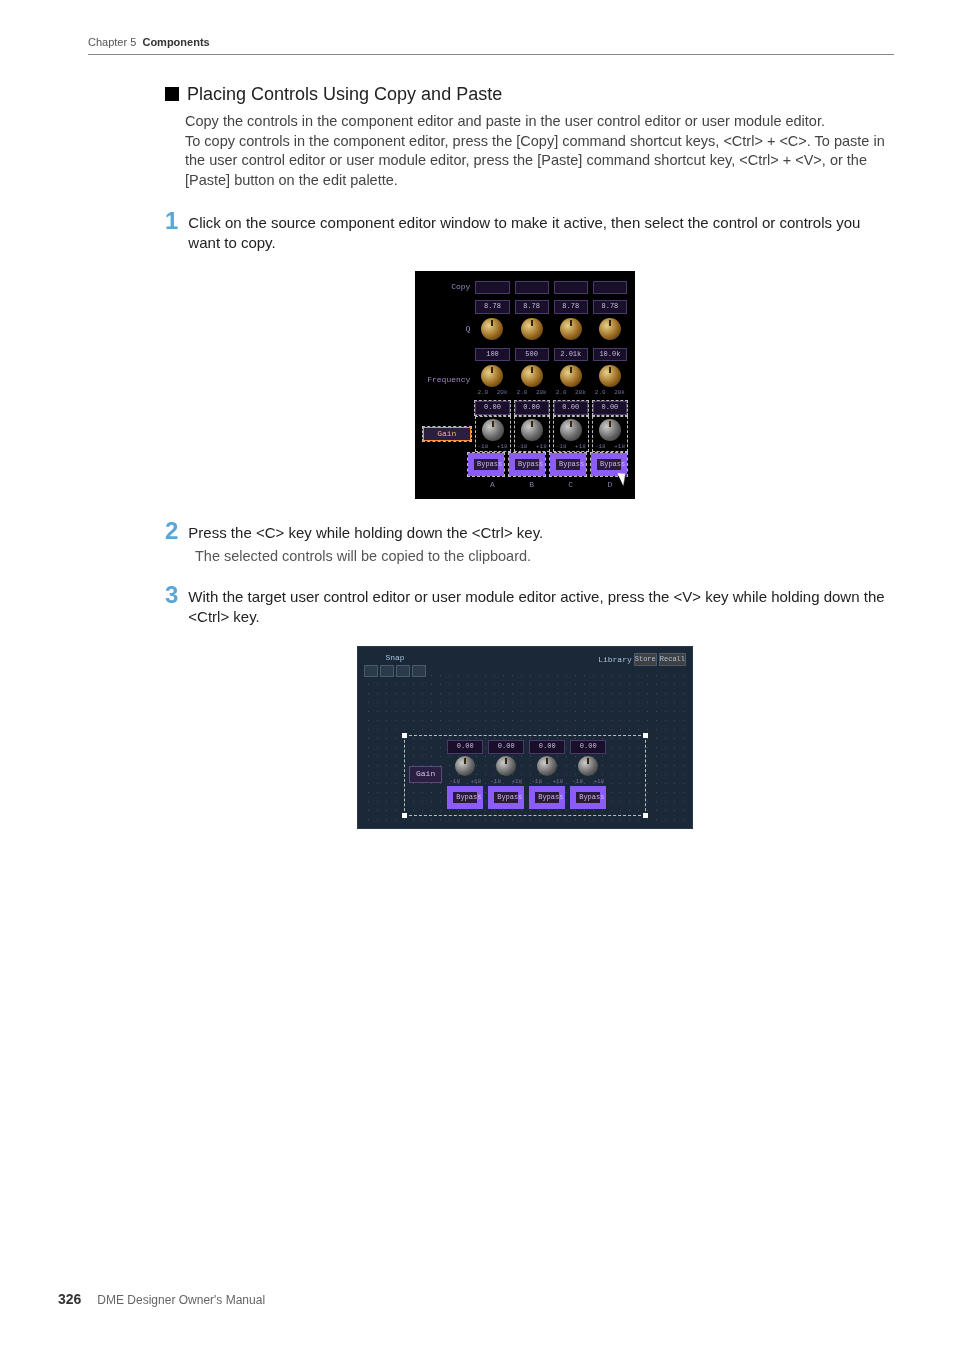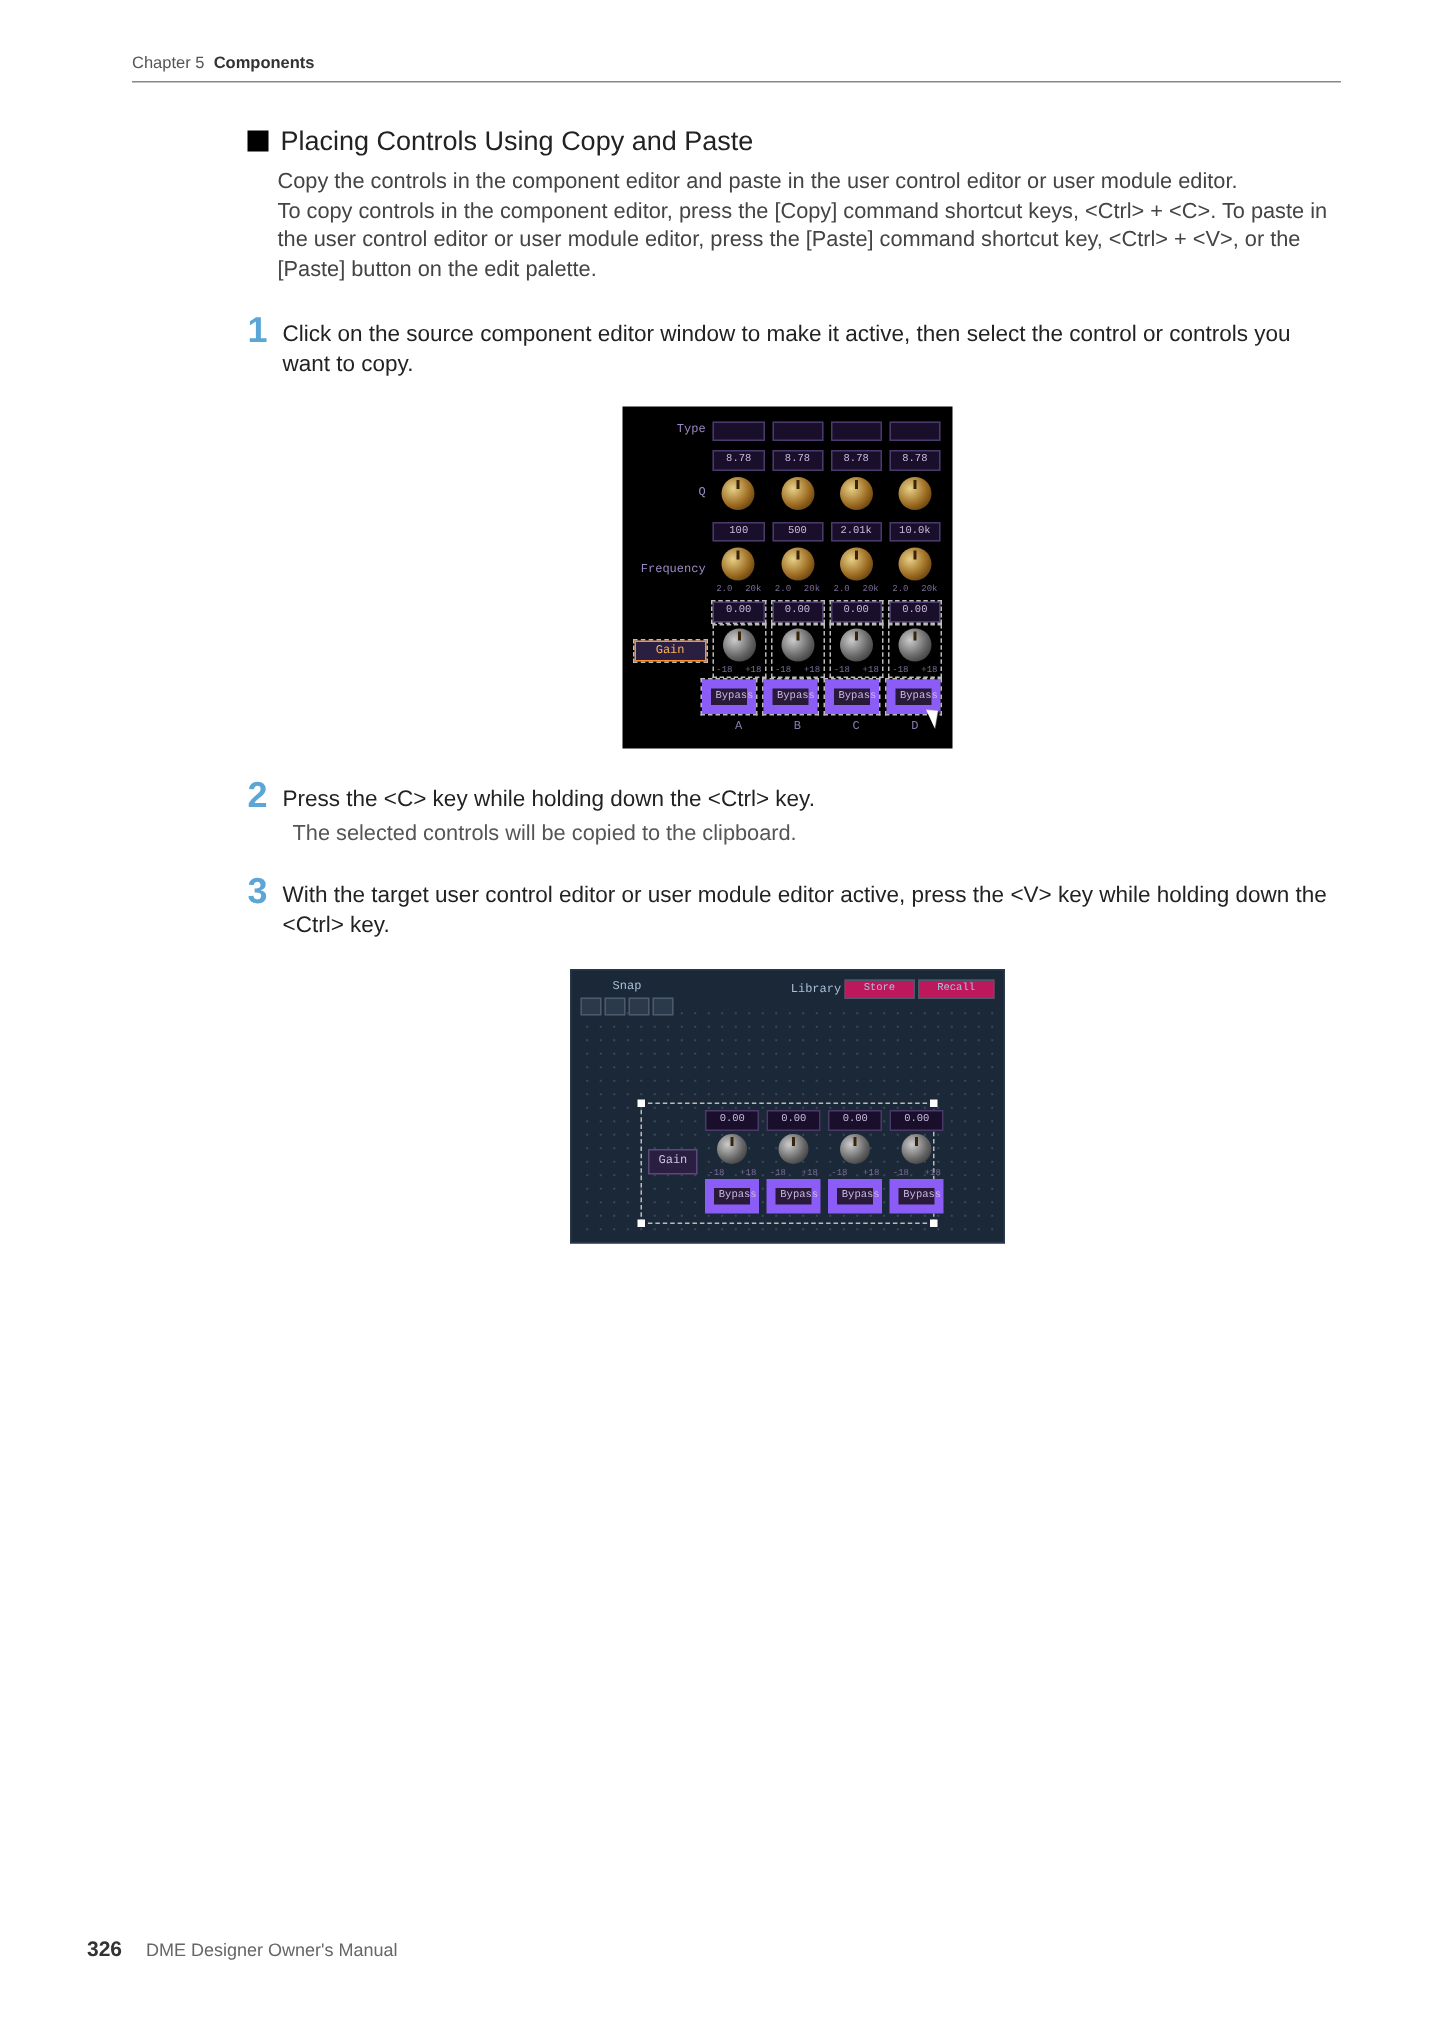--- a/index.html
+++ b/index.html
@@ -133,21 +133,21 @@
     border-left: 7px solid #fff;
     border-top: 4px solid transparent;
     border-bottom: 10px solid transparent;
     transform: rotate(-25deg);
     filter: drop-shadow(1px 1px 0 #000);
   }
 
   
   .fig2 {
     display:inline-block;
-    width: 290px;
+    width: 336px;
     background: #1a2838;
     border: 1px solid #2a3a4a;
     padding: 6px;
     position: relative;
     font-family: "Courier New", monospace;
   }
   .fig2 .dotgrid {
     position:absolute; inset: 24px 6px 6px 6px;
     background-image: radial-gradient(#3a4a5a 0.6px, transparent 0.6px);
     background-size: 9px 9px;
@@ -158,21 +158,21 @@
     margin-bottom: 58px;
   }
   .fig2 .snap-area { display:flex; flex-direction:column; gap:2px; }
   .fig2 .snap-btns { display:flex; gap:2px; }
   .fig2 .snap-btns span {
     width:14px; height:12px; background:#2a3a4a; border:1px solid #4a5a6a;
   }
   .fig2 .lib-area { display:flex; flex-direction:row; gap:2px; align-items:flex-end;}
   .fig2 .lib-btns { display:flex; gap:2px; }
   .fig2 .lib-btns span {
-    padding:1px 12px; background:#be185d; border:1px solid #4a5a6a; font-size:7px; color:#a8c0d8;
+    padding:1px 0; background:#404040; border:1px solid #4a5a6a; font-size:7px; color:#a8c0d8;
   }
   .fig2 .pasted {
     position:relative; z-index:2;
     border: 1px dashed #bbb;
     margin: 0 40px 6px 40px;
     display:flex; align-items:center; gap:5px;
     padding: 4px 4px 6px 4px;
   }
   .fig2 .gain-lbl2 {
     background:#2a1f40; border:1px solid #5a4a7a; color:#d0c0e8;
@@ -215,21 +215,21 @@
     <div class="step-head">
       <div class="step-num">1</div>
       <div class="step-title">Click on the source component editor window to make it active, then select the control or controls you want to copy.</div>
     </div>
   </div>
 
   <div class="figure">
     <div class="fig1">
       
       <div class="row">
-        <div class="lbl">Type</div>
+        <div class="lbl">Copy</div>
         <div class="cell">
             <div class="readout">&nbsp;</div>
           </div>
         <div class="cell">
             <div class="readout">&nbsp;</div>
           </div>
         <div class="cell">
             <div class="readout">&nbsp;</div>
           </div>
         <div class="cell">

